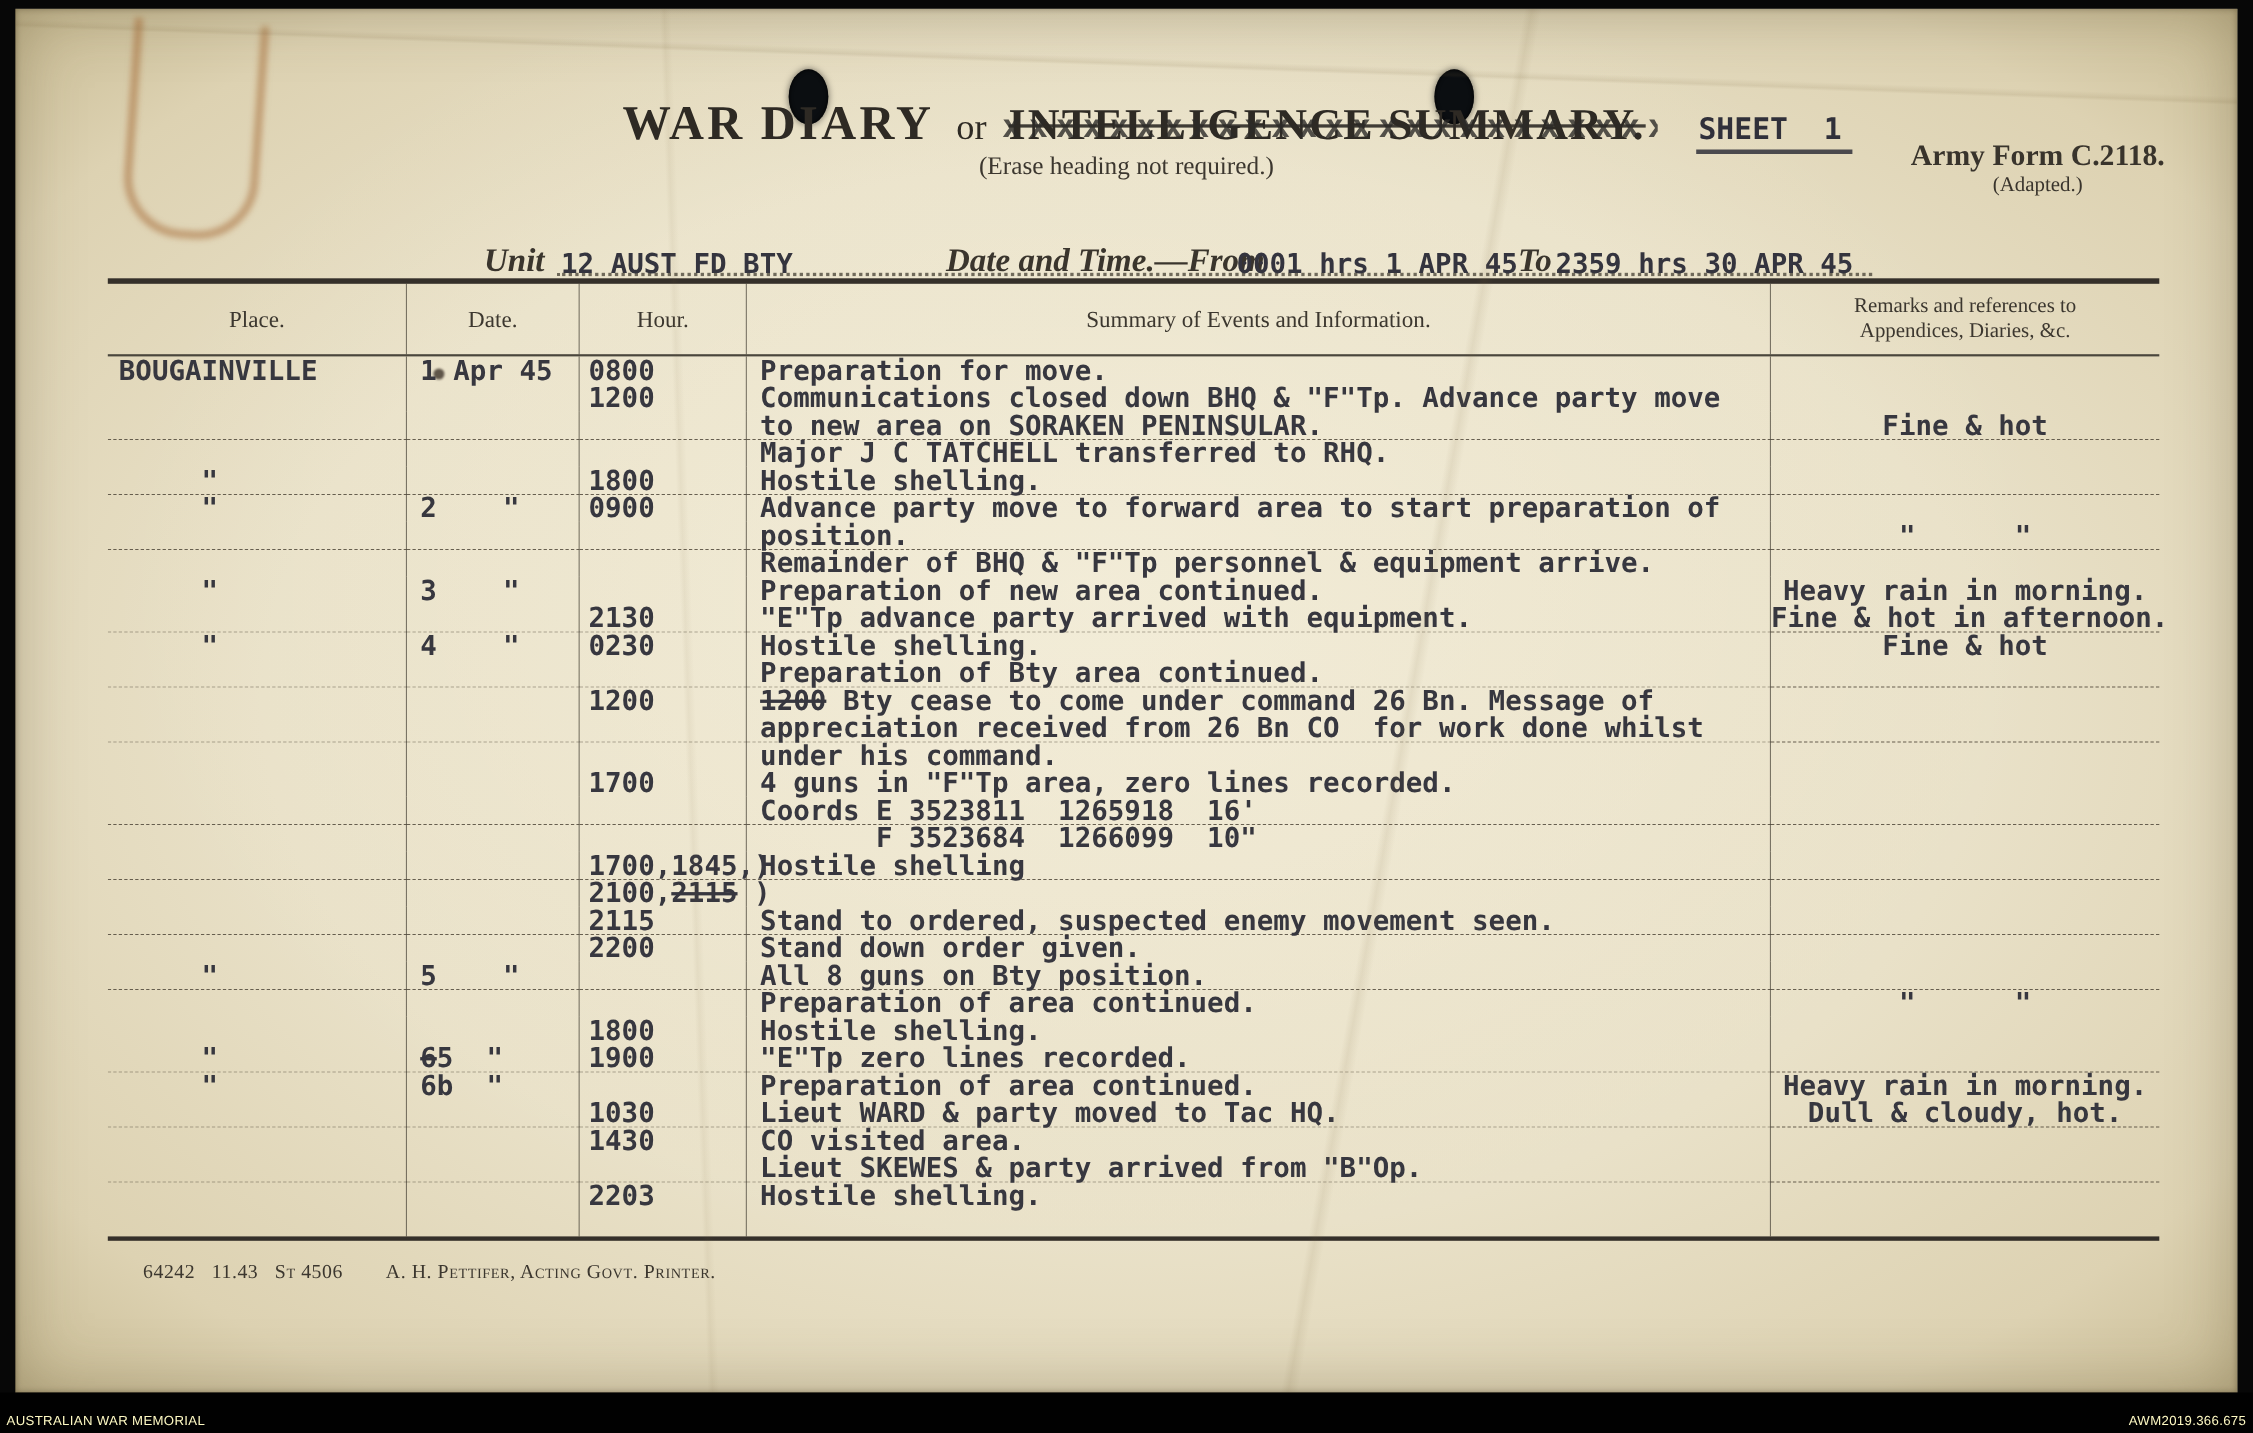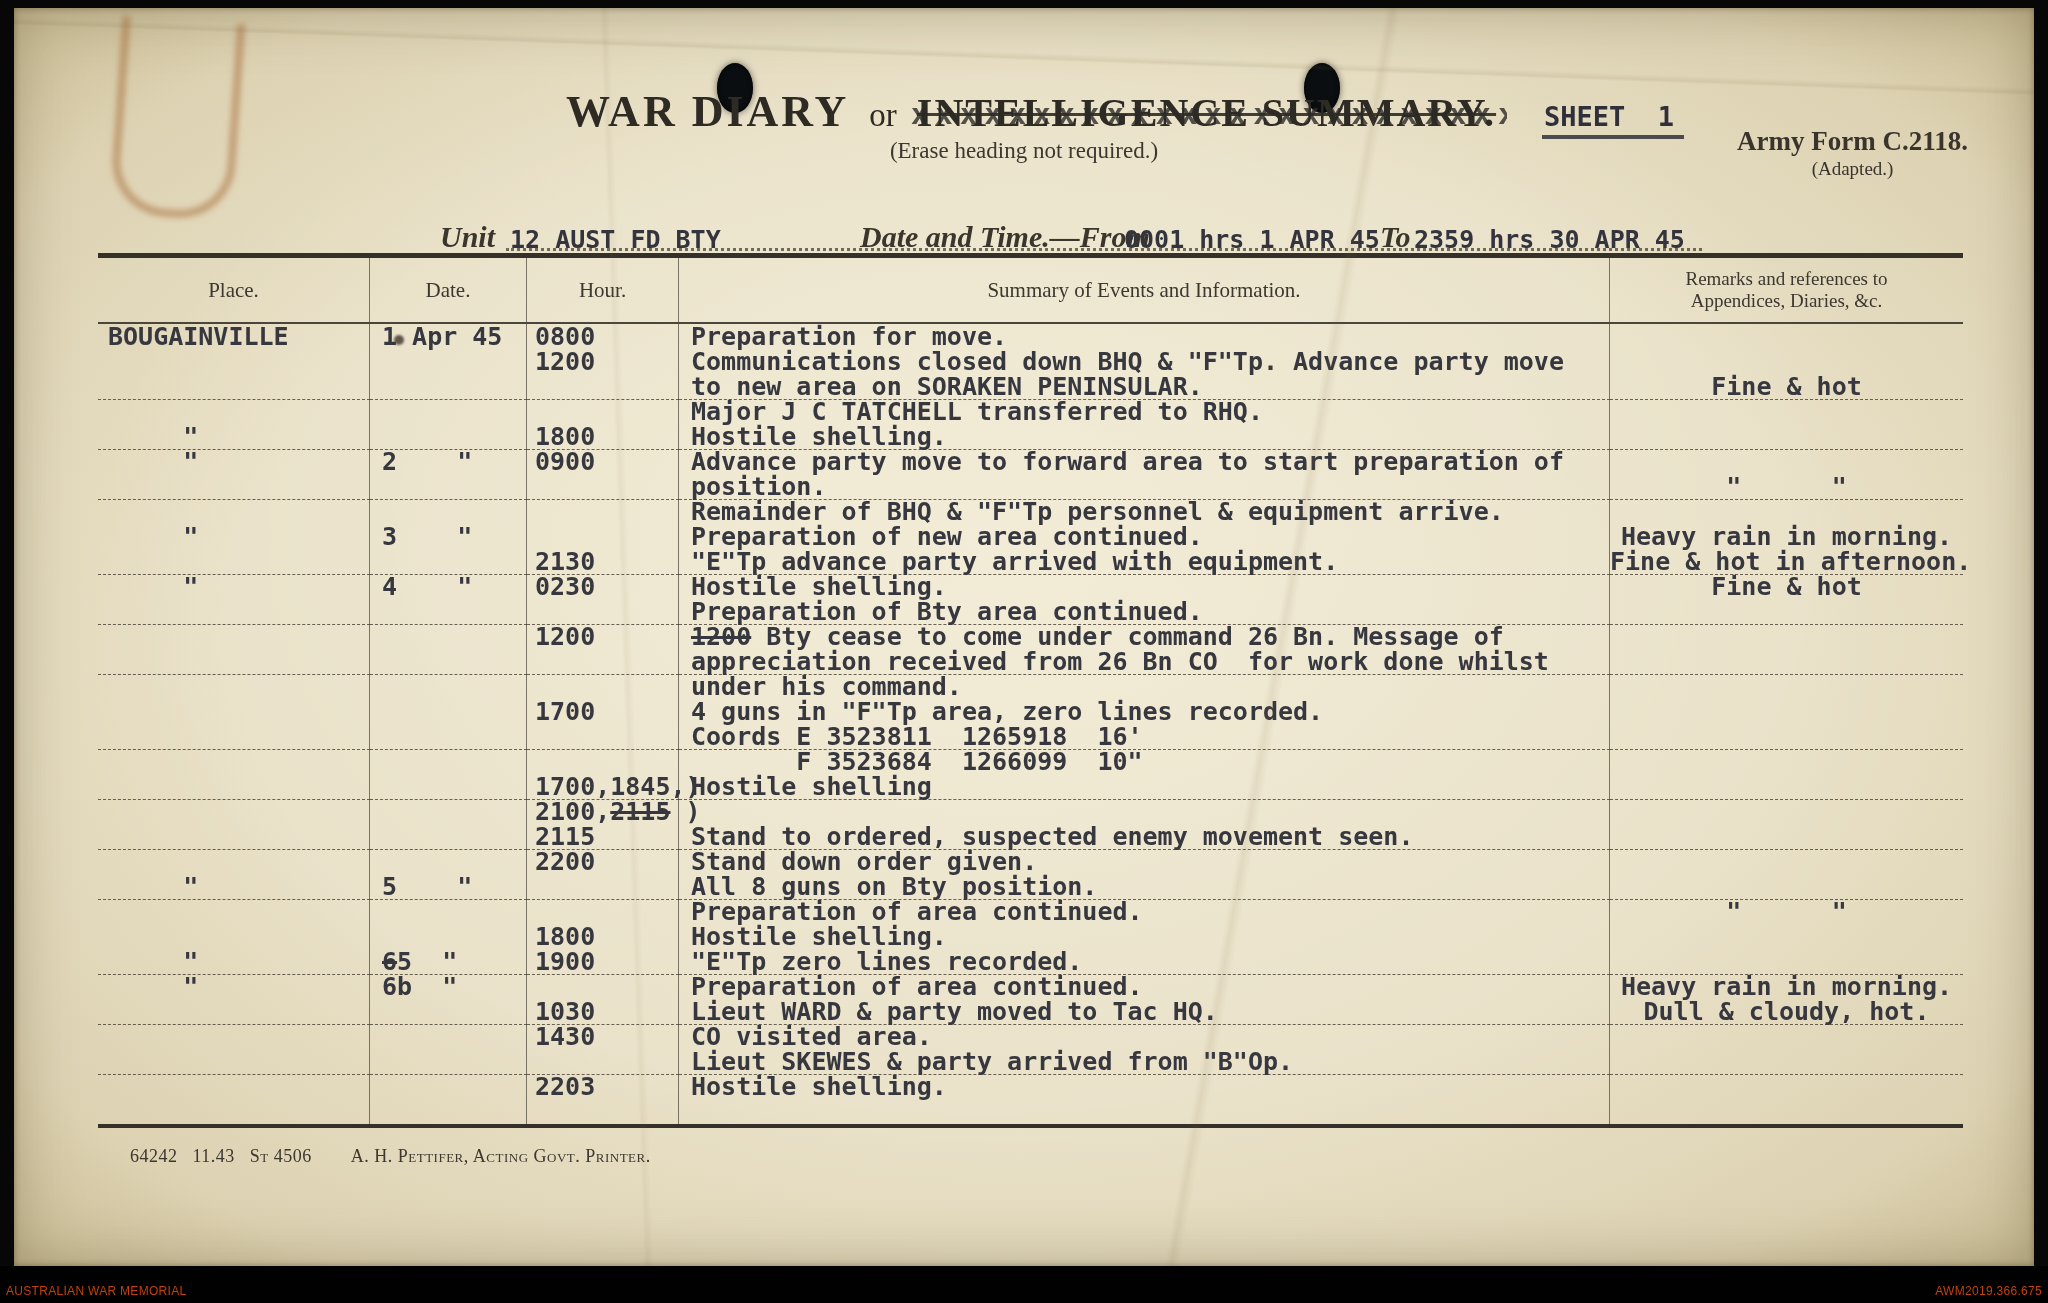--- a/index.html
+++ b/index.html
@@ -99,21 +99,21 @@
   .c-remarks{text-align:center;}
   .xs{text-decoration:line-through;text-decoration-thickness:3px;}
   
   .printer-line{
     position:absolute;left:116px;top:1138px;font-size:18px;color:#3c372f;
     font-variant:small-caps;white-space:pre;letter-spacing:.5px;
   }
   .archive-bar{position:absolute;left:0;top:1266px;width:2048px;height:37px;background:#010101;}
   .archive-bar span{
     position:absolute;bottom:5px;font-family:"Liberation Sans","DejaVu Sans",sans-serif;
-    font-size:12px;color:#c2410c;letter-spacing:.3px;
+    font-size:12px;color:#fef9c3;letter-spacing:.3px;
   }
   .arch-left{left:6px;} .arch-right{right:6px;}
 </style>
 </head>
 <body>
 
 <div class="paper">
 
   <div class="stain-u"></div>
   <div class="stain-dot" style="left:380px;top:327px;"></div>

